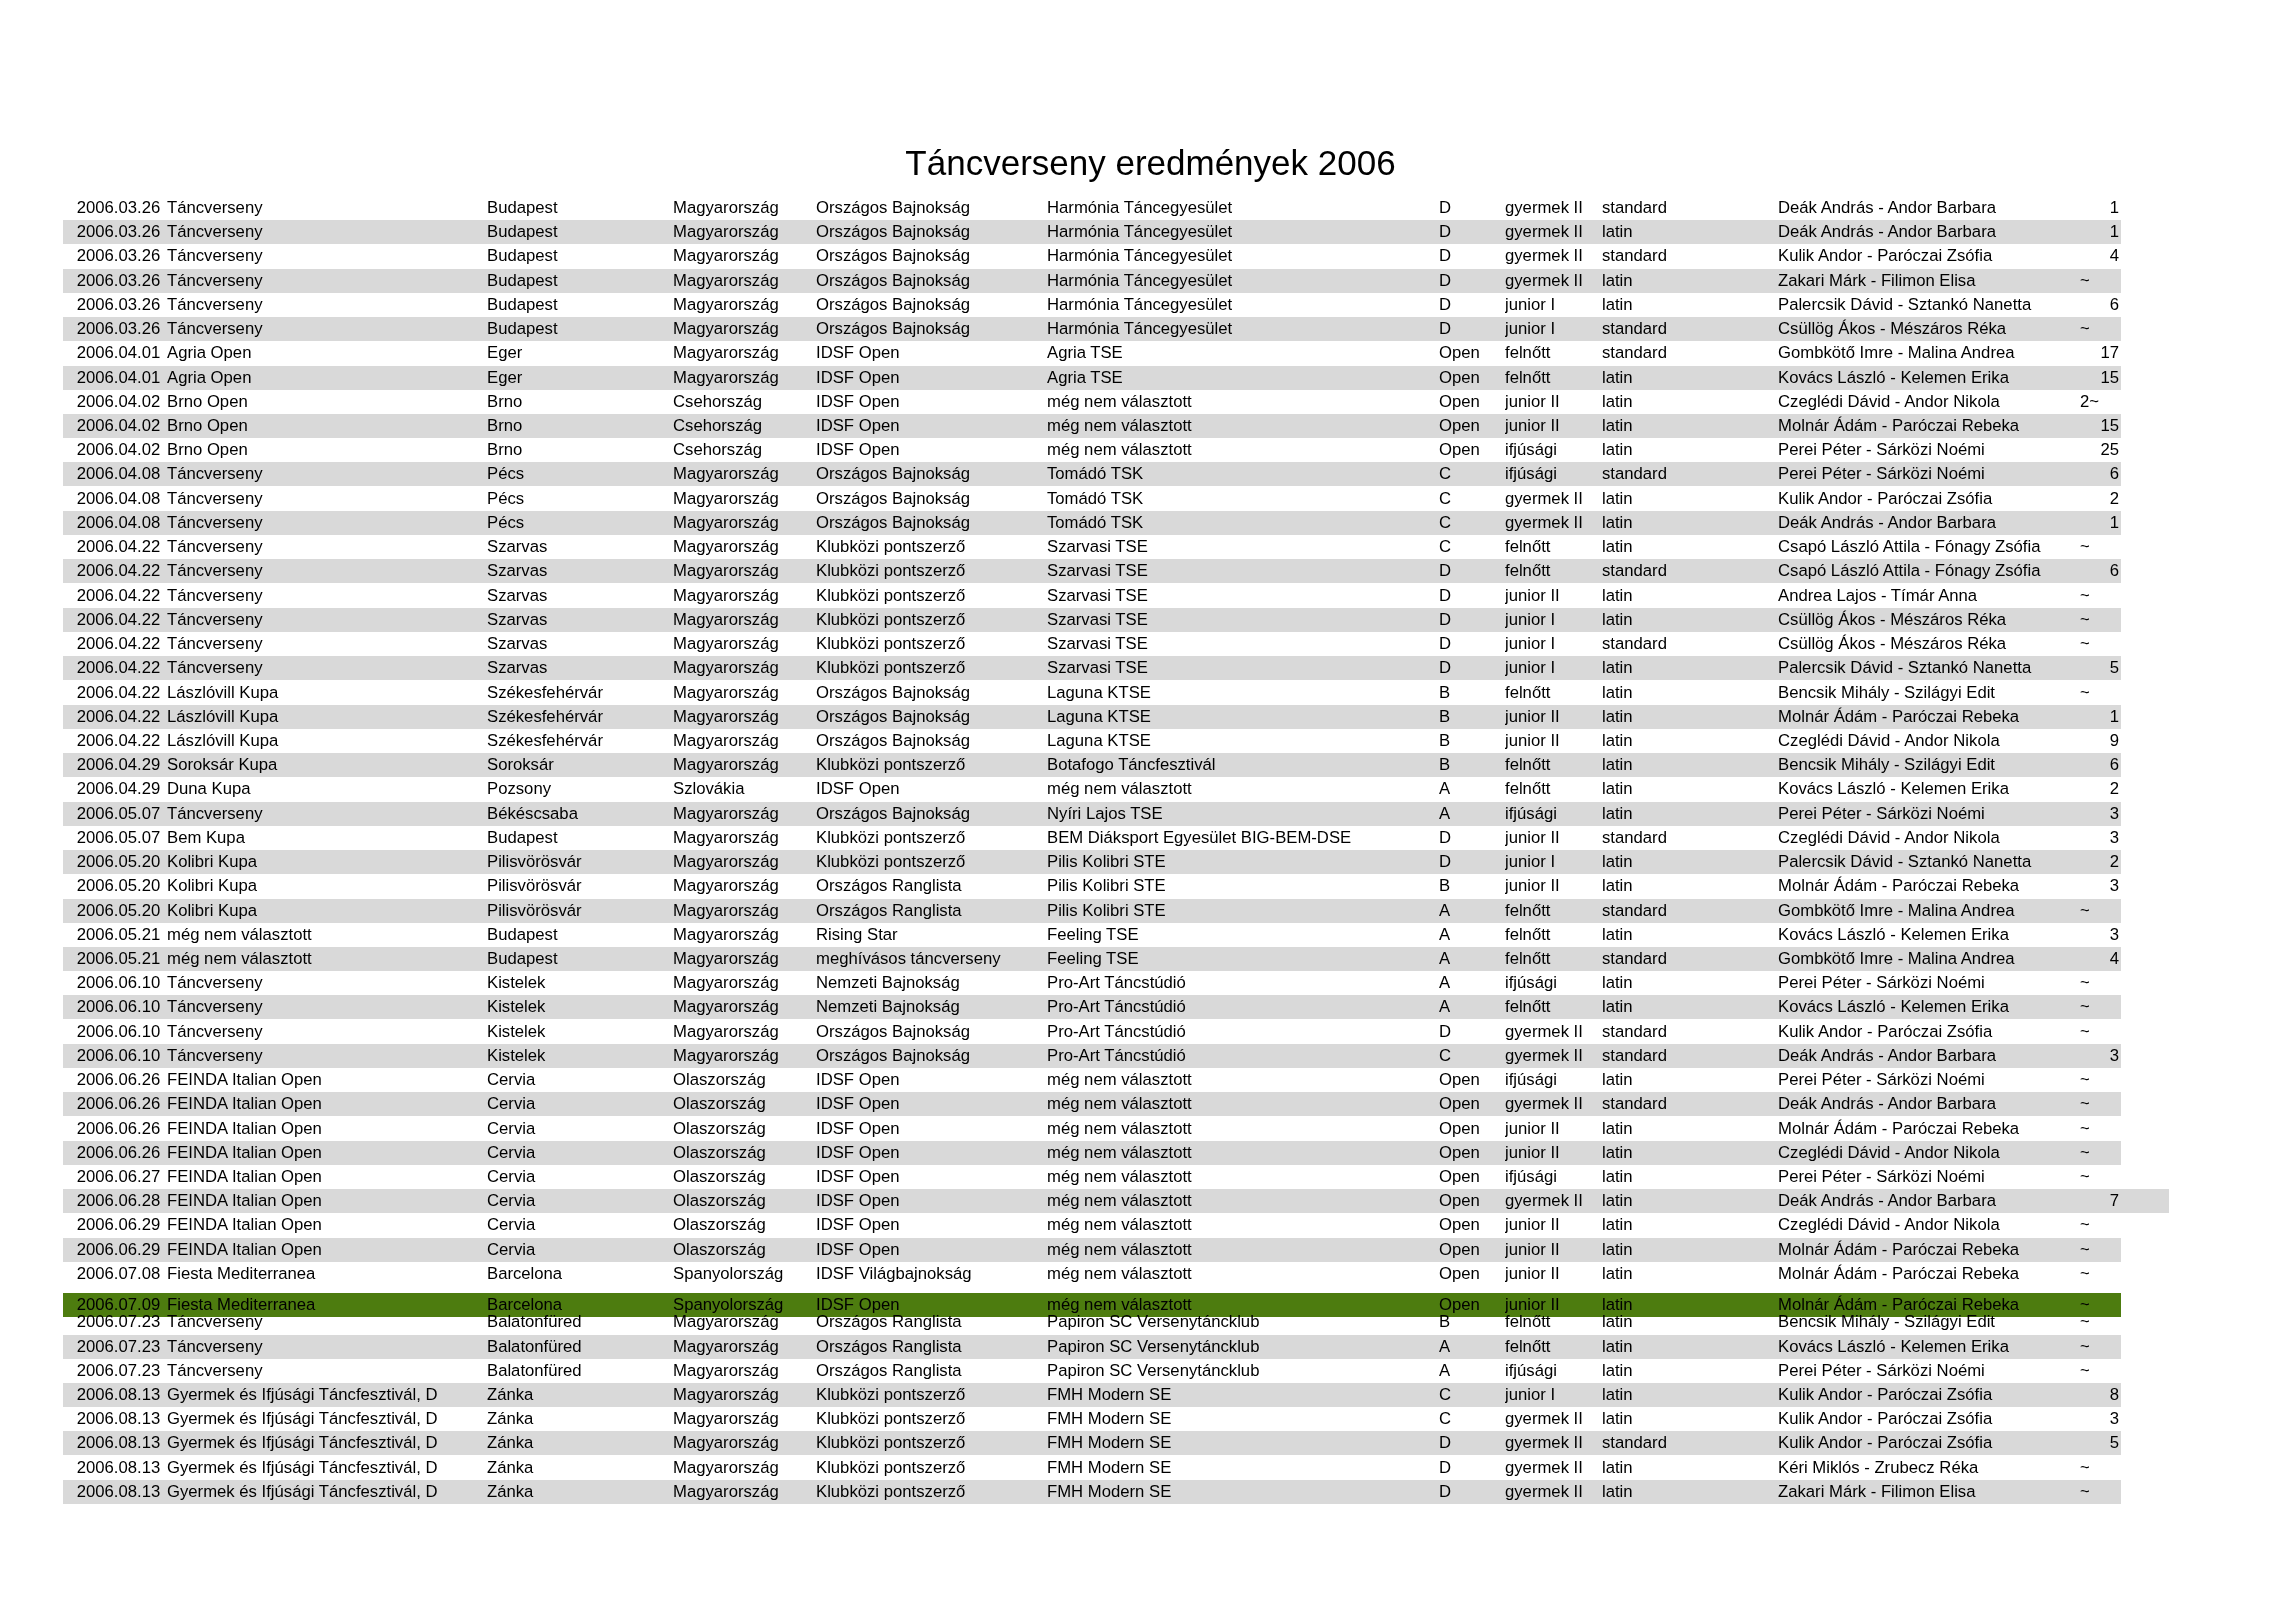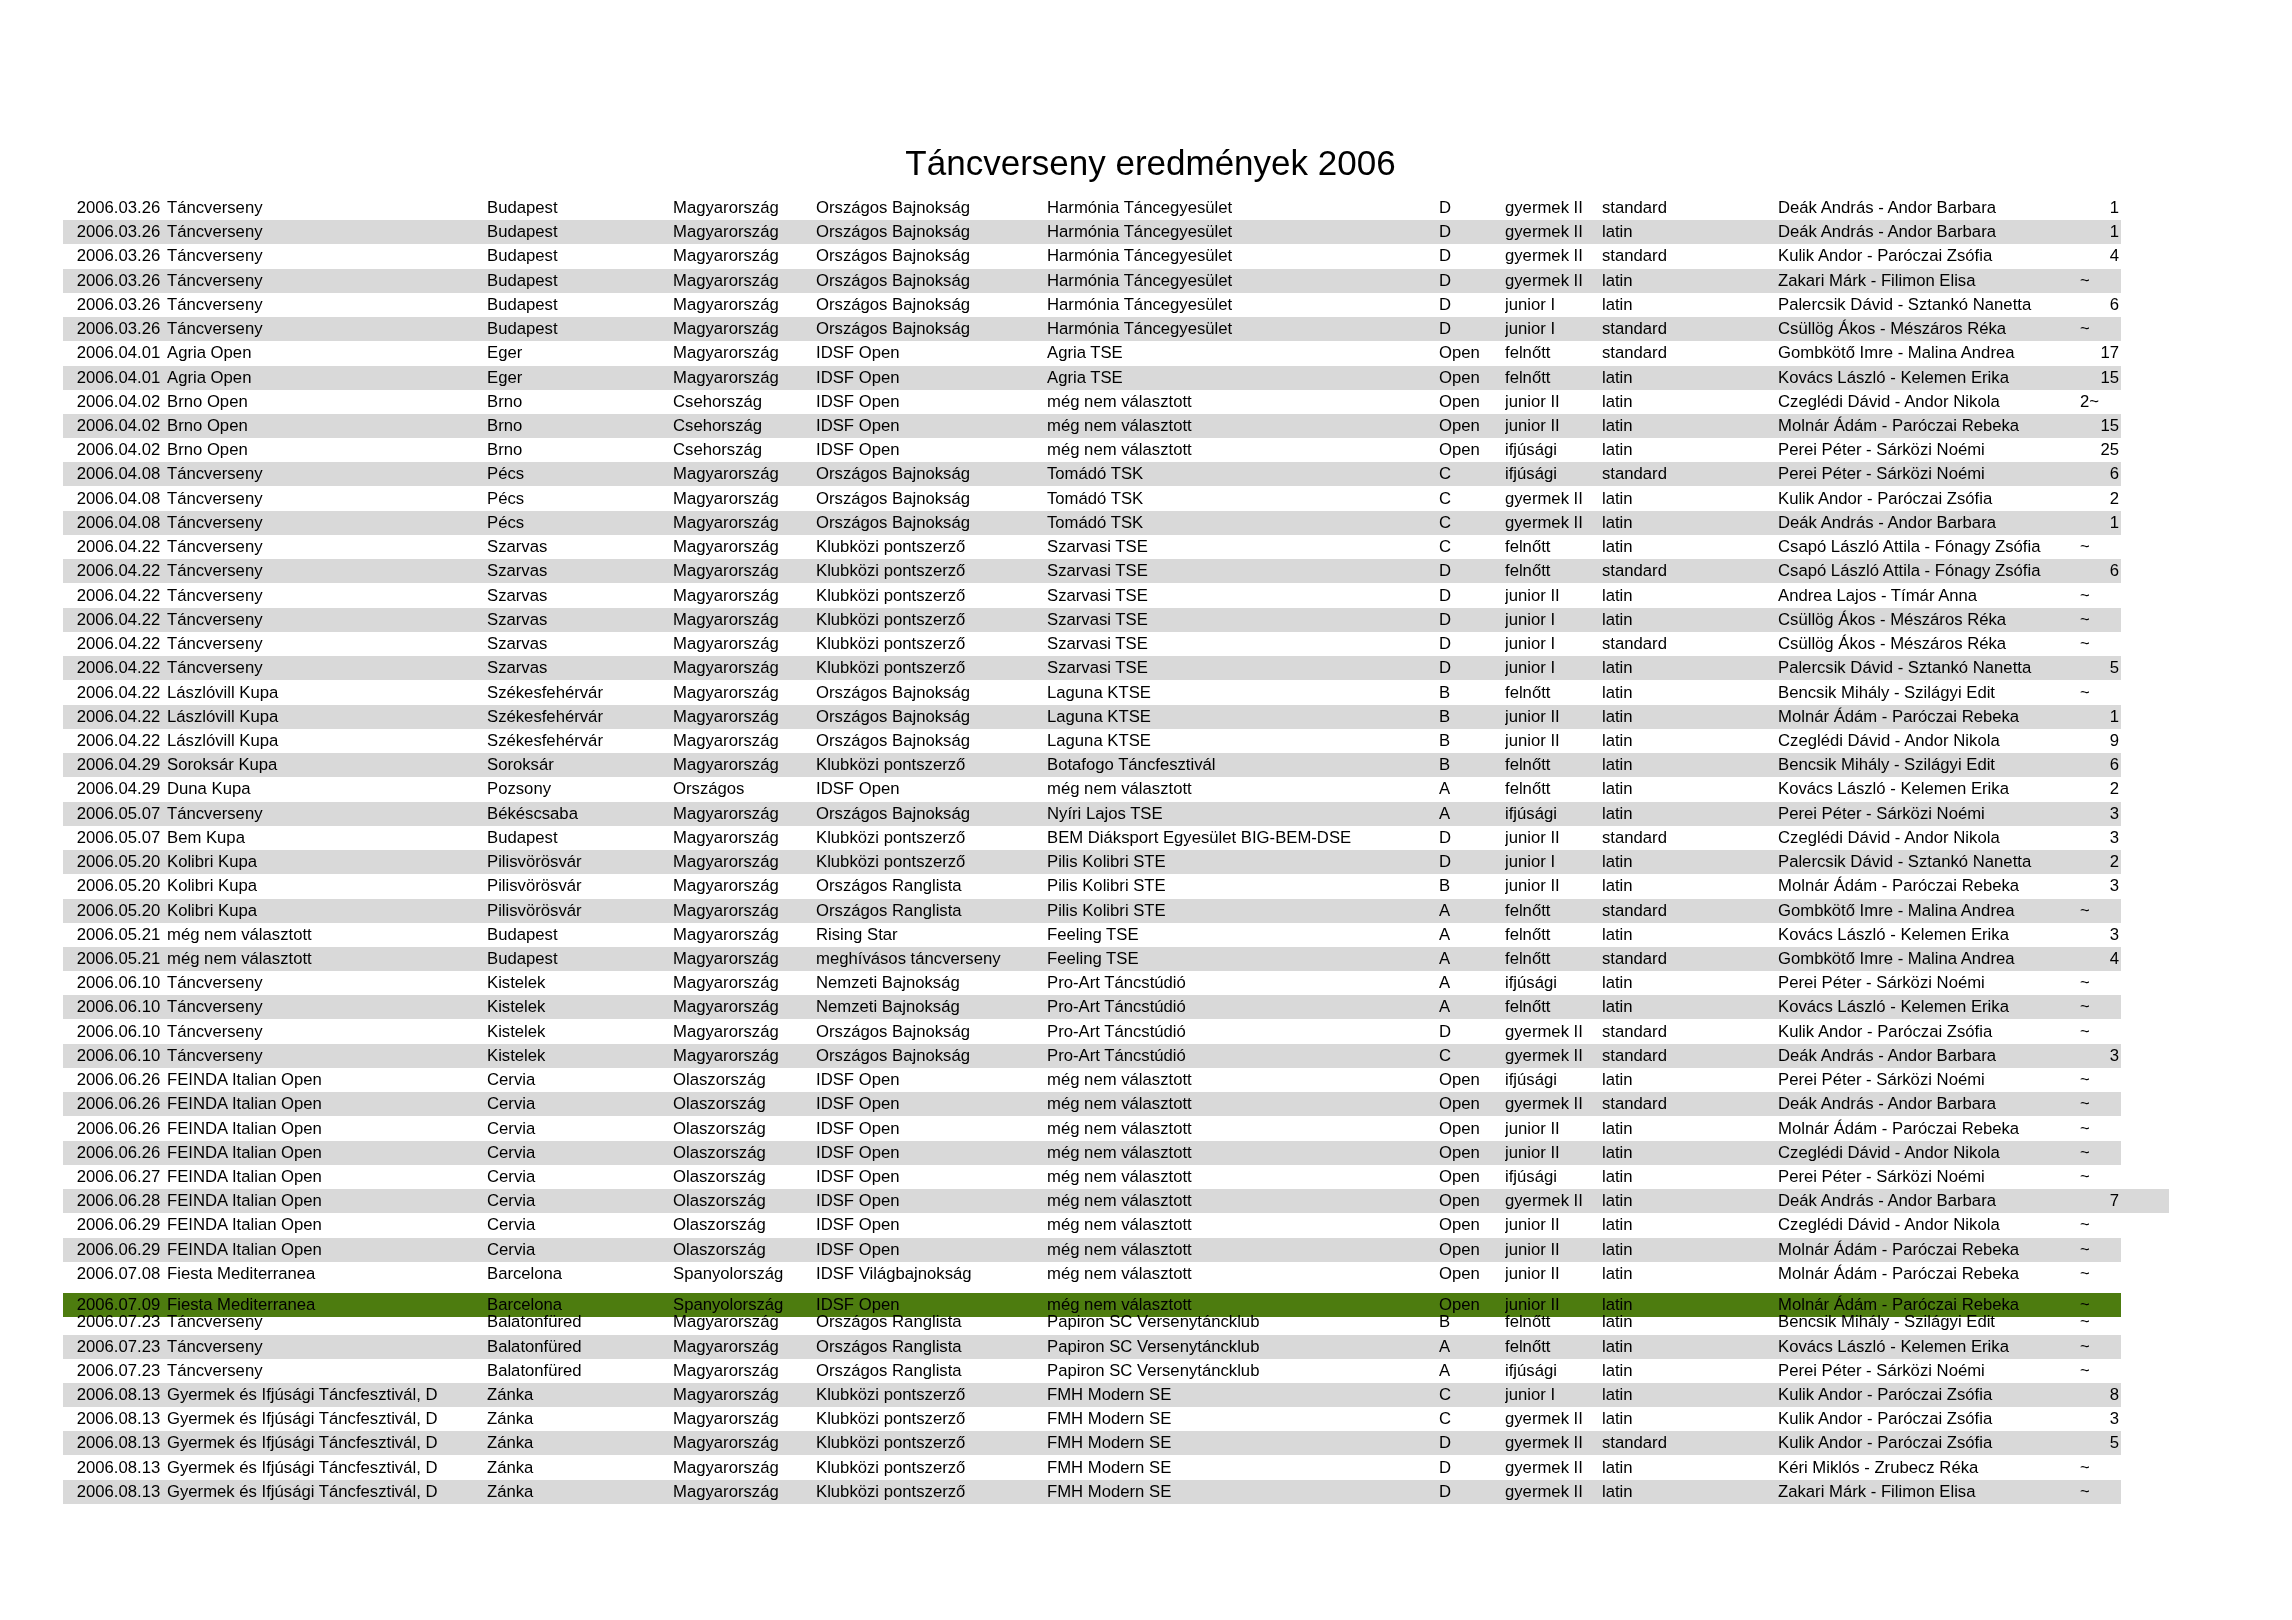--- a/index.html
+++ b/index.html
@@ -370,21 +370,21 @@
         <div class="cell cell-cls">B</div>
         <div class="cell cell-age">felnőtt</div>
         <div class="cell cell-style">latin</div>
         <div class="cell cell-couple">Bencsik Mihály - Szilágyi Edit</div>
         <div class="cell cell-result">6</div>
       </div>
       <div class="row" style="top: 777px;">
         <div class="cell cell-date">2006.04.29</div>
         <div class="cell cell-name">Duna Kupa</div>
         <div class="cell cell-city">Pozsony</div>
-        <div class="cell cell-country">Országos</div>
+        <div class="cell cell-country">Szlovákia</div>
         <div class="cell cell-type">IDSF Open</div>
         <div class="cell cell-org">még nem választott</div>
         <div class="cell cell-cls">A</div>
         <div class="cell cell-age">felnőtt</div>
         <div class="cell cell-style">latin</div>
         <div class="cell cell-couple">Kovács László - Kelemen Erika</div>
         <div class="cell cell-result">2</div>
       </div>
       <div class="row" style="top: 802px; background: rgb(217, 217, 217);">
         <div class="cell cell-date">2006.05.07</div>

